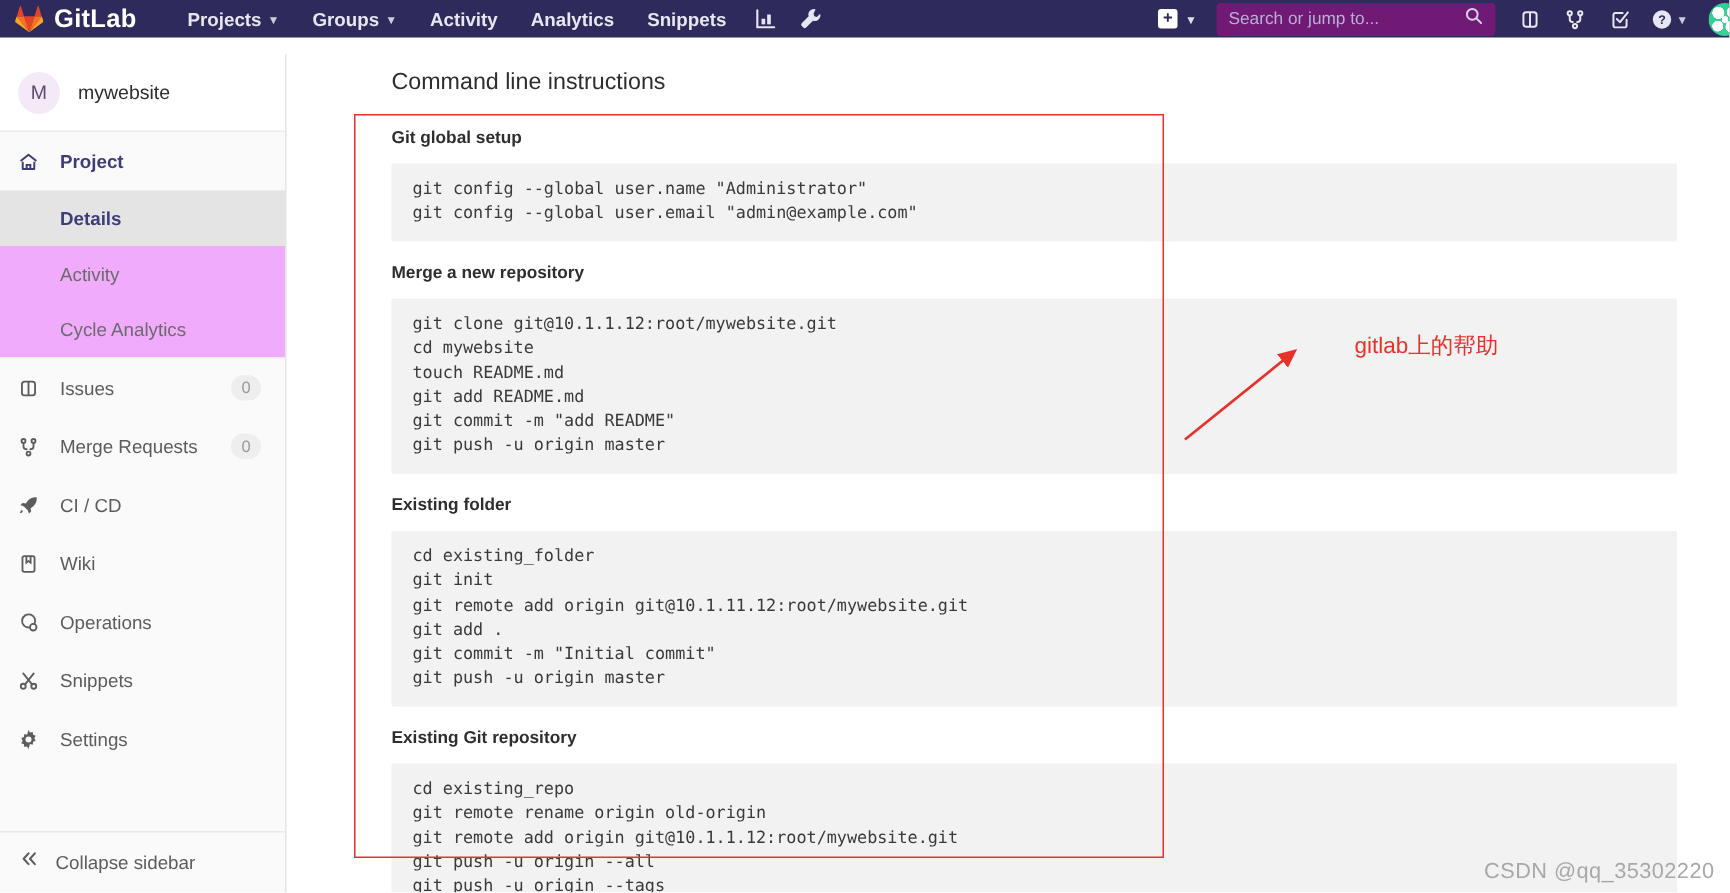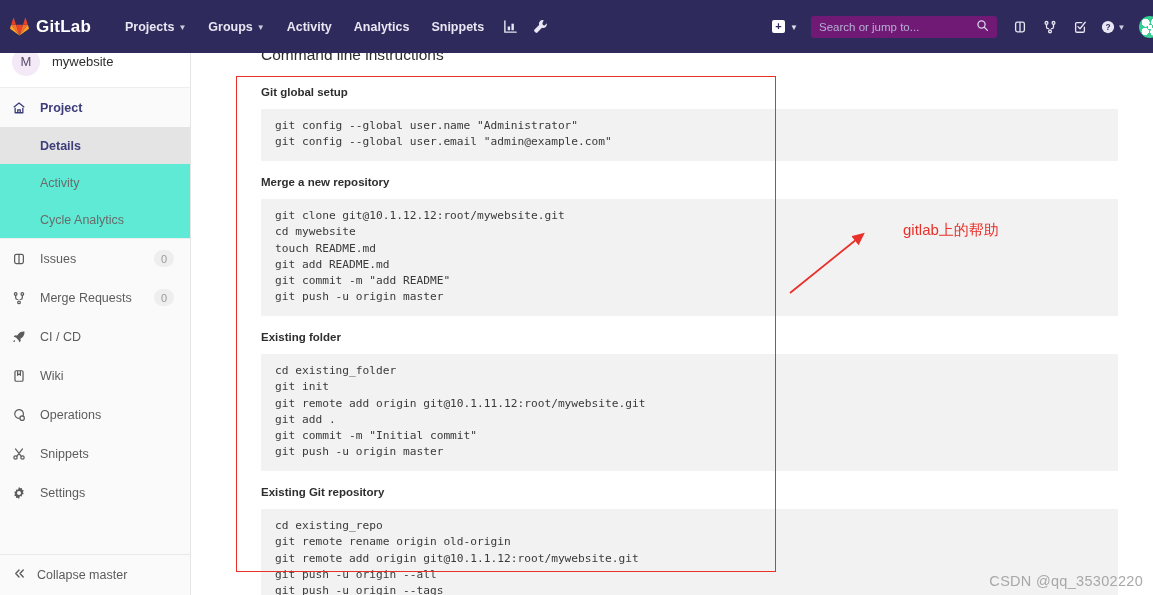--- a/index.html
+++ b/index.html
@@ -8,21 +8,21 @@
     width:1153px; height:595px;
     font-family:"Liberation Sans", sans-serif;
     background:#fff;
     overflow:hidden;
     position:relative;
     -webkit-font-smoothing:antialiased;
   }
 
   
   #navbar {
-    position:absolute; top:0; left:0; width:1153px; height:53px;
+    position:absolute; top:0; left:0; width:1153px; height:25px;
     background:#2e2a5b;
     display:flex; align-items:center;
     z-index:40;
   }
   .nav-logo { display:flex; align-items:center; padding-left:10px; gap:7px; }
   .tanuki { width:19px; height:19px; display:block; }
   .brand-text {
     color:#fff; font-size:17px; font-weight:600; letter-spacing:.2px;
     line-height:1;
   }
@@ -91,21 +91,21 @@
     cursor:pointer; position:relative;
   }
   .nav-item .ic {
     width:18px; display:flex; align-items:center; justify-content:flex-start;
     color:#5c5c5c; flex:0 0 18px;
   }
   .nav-item .lbl { font-size:12.5px; color:#5c5c5c; margin-left:10px; }
   .nav-item.active-head { background:#fafafa; }
   .nav-item.active-head .lbl { color:#3d3d7a; font-weight:600; }
   .nav-item.active-head .ic { color:#3d3d7a; }
-  .sub-list { background:#5eead4; }
+  .sub-list { background:#f0abfc; }
   .sub-item {
     height:37px; display:flex; align-items:center; padding-left:40px;
     font-size:12.5px; color:#6b6b6b; cursor:pointer;
   }
   .sub-item.sel { background:#e4e4e4; color:#3d3d7a; font-weight:600; }
   .count-badge {
     margin-left:auto; margin-right:16px;
     background:#eee; color:#9a9a9a; border-radius:9px;
     font-size:11px; min-width:20px; height:17px; padding:0 6px;
     display:flex; align-items:center; justify-content:center;
@@ -355,37 +355,37 @@
     </span>
     <span class="lbl">Settings</span>
   </div>
 
   <div class="sidebar-bottom">
     <span class="ic" style="color:#5c5c5c;">
       <svg width="15" height="13" viewBox="0 0 16 16" fill="none" stroke="currentColor" stroke-width="1.7">
         <path d="M7.4 3.6 L3.4 8 L7.4 12.4 M12.6 3.6 L8.6 8 L12.6 12.4" stroke-linecap="round" stroke-linejoin="round"></path>
       </svg>
     </span>
-    <span class="lbl">Collapse master</span>
+    <span class="lbl">Collapse sidebar</span>
   </div>
 </div>
 
 <div id="main">
   <div class="content-inner">
     <h1 class="page-title">Command line instructions</h1>
 
     <div class="cli-section">
       <div class="cli-heading">Git global setup</div>
       <pre class="code-block">git config --global user.name "Administrator"
 git config --global user.email "admin@example.com"</pre>
     </div>
 
     <div class="cli-section">
       <div class="cli-heading">Merge a new repository</div>
-      <pre class="code-block">git clone git@10.1.12.12:root/mywebsite.git
+      <pre class="code-block">git clone git@10.1.1.12:root/mywebsite.git
 cd mywebsite
 touch README.md
 git add README.md
 git commit -m "add README"
 git push -u origin master</pre>
     </div>
 
     <div class="cli-section">
       <div class="cli-heading">Existing folder</div>
       <pre class="code-block">cd existing_folder

